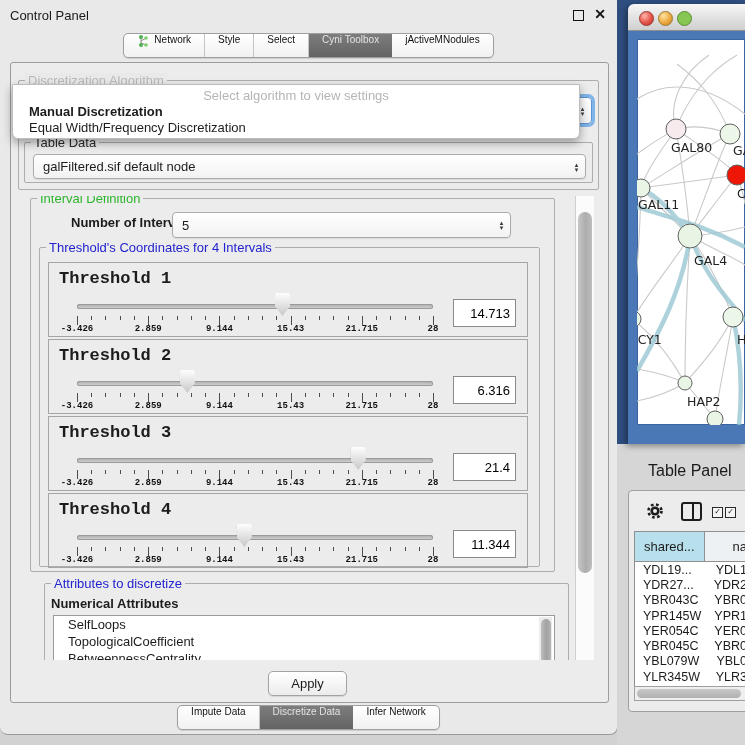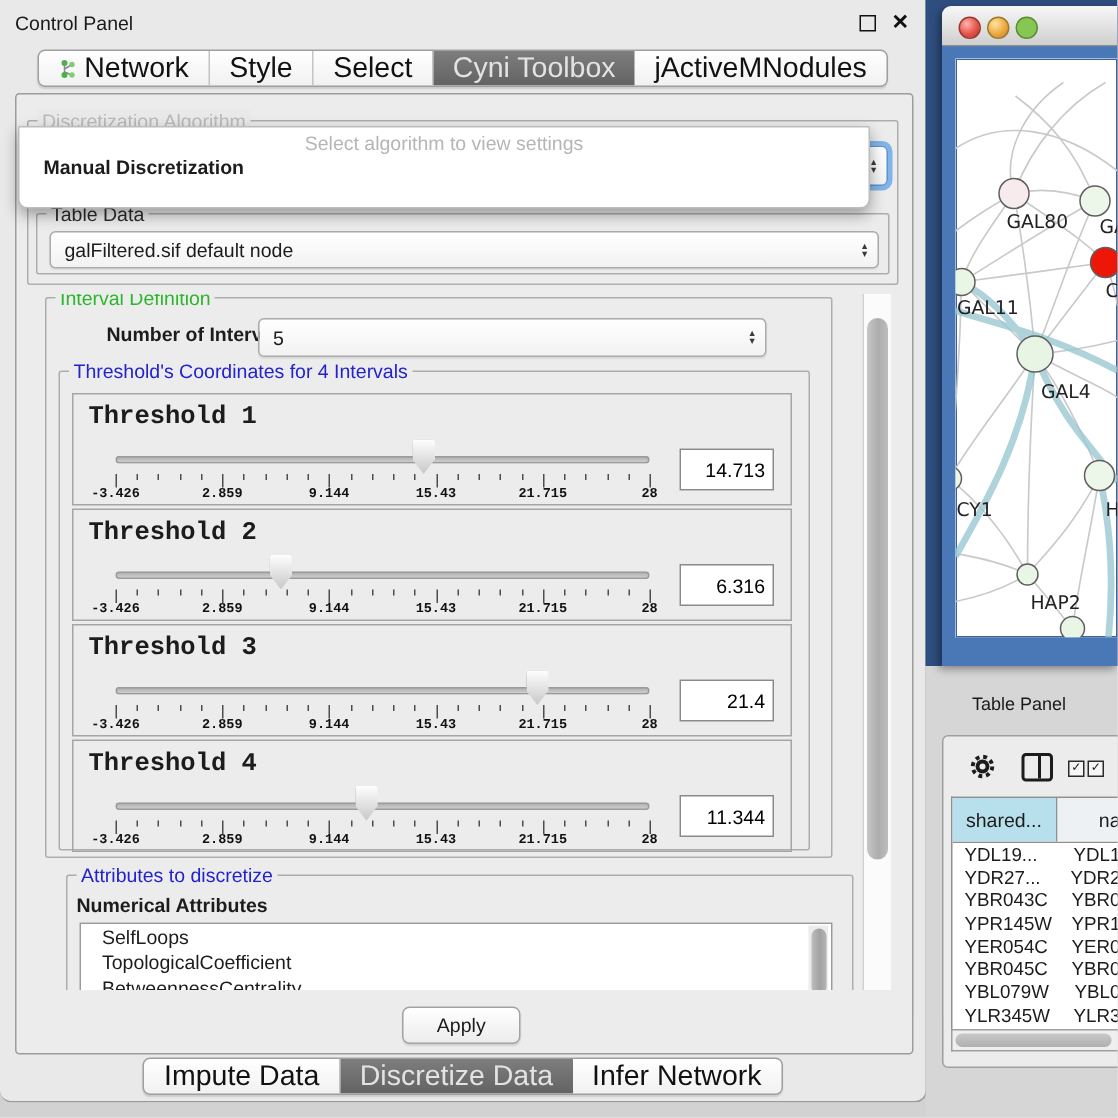--- a/index.html
+++ b/index.html
@@ -14,21 +14,21 @@
     border-radius:0 0 8px 8px;}
   #cp-titlebar{left:0;top:0;width:100%;height:30px;}
   #cp-title{left:10px;top:8px;font-size:13px;color:#1a1a1a;}
   #float-btn{right:33px;top:10px;width:9px;height:9px;border:1.5px solid #111;background:transparent;}
   #close-btn{right:11px;top:6px;font-size:14px;font-weight:bold;color:#111;}
 
   
   .seg-bar{display:flex;justify-content:center;width:100%;}
   .seg-group{display:flex;border:1px solid #9f9f9f;border-radius:5px;overflow:hidden;
     background:linear-gradient(#ffffff,#f1f1f1);box-shadow:0 1px 1px rgba(0,0,0,.12);height:23px;}
-  .seg{display:flex;align-items:center;gap:5px;padding:0 13px;font-size:19px;color:#111;
+  .seg{display:flex;gap:5px;padding:0 13px;font-size:10px;color:#111;
     border-right:1px solid #c4c4c4;cursor:default;}
   .seg:last-child{border-right:none;}
   .seg.active{background:linear-gradient(#7d7d7d,#636363);color:#e3e3e3;border-right:none;}
   #top-tabs{top:33px;left:0;}
   #bottom-tabs{top:705px;left:0;}
 
   
   #content-panel{left:10px;top:62px;width:597px;height:639px;background:#ececec;
     border:1px solid #9c9c9c;border-radius:3px;}
 
@@ -107,21 +107,21 @@
   #net-titlebar{left:0;top:0;width:100%;height:26px;border-radius:6px 0 0 0;
     background:linear-gradient(#f7f7f7,#cfcfcf);border-bottom:1px solid #8e8e8e;}
   .traffic{position:absolute;top:7px;width:13px;height:13px;border-radius:50%;}
   #tl-red{left:11px;background:radial-gradient(circle at 35% 30%,#ffb4ab,#e4544a 55%,#b63228);border:.5px solid #9c362f;}
   #tl-yellow{left:30px;background:radial-gradient(circle at 35% 30%,#ffe3a0,#eca93f 55%,#c07f27);border:.5px solid #9d7a2c;}
   #tl-green{left:49px;background:radial-gradient(circle at 35% 30%,#d8f3ae,#86c653 55%,#5d9c33;);border:.5px solid #5d8c33;background-color:#86c653;}
   #net-canvas{left:9px;top:35px;width:108px;height:386px;background:#fff;overflow:hidden;
     box-shadow:inset 0 0 0 1px #3a64a0;}
   #net-svg text{font-family:"DejaVu Sans",sans-serif;font-size:12.5px;fill:#222;}
 
-  #table-panel-title{left:648px;top:462px;font-size:12px;color:#1a1a1a;}
+  #table-panel-title{left:648px;top:462px;font-size:16px;color:#1a1a1a;}
   #tbl-window{left:628px;top:490px;width:117px;height:220px;background:#ececec;
     border:1px solid #9f9f9f;border-radius:4px 0 0 4px;}
   .gear-svg{position:absolute;top:10px;}
   #col-icon{left:52px;top:11px;width:17px;height:15px;border:2px solid #1c1c1c;border-radius:3px;position:absolute;}
   #col-icon:before{content:"";position:absolute;left:50%;top:0;bottom:0;width:2px;background:#1c1c1c;}
   .chk{position:absolute;top:16px;width:9px;height:9px;border:1.3px solid #2a2a2a;background:#f5f5f5;
     font-size:8px;line-height:8px;text-align:center;color:#222;}
   #tbl-area{left:5px;top:40px;width:112px;height:155px;position:absolute;background:#fff;
     border:1px solid #8f8f8f;border-right:none;overflow:hidden;}
   #tbl-header{position:absolute;left:0;top:0;width:100%;height:29px;display:flex;
@@ -199,20 +199,21 @@
       <span class="spinner">
           <span>▴</span>
           <span>▾</span>
         </span>
     </div>
   </div>
 
   <div id="algo-popup" class="abs">
     <div id="popup-hint">Select algorithm to view settings</div>
     <div class="popup-opt" id="popup-opt-0">Manual Discretization</div>
+    <div class="popup-opt" id="popup-opt-1">Equal Width/Frequency Discretization</div>
   </div>
 
   <div id="main-scroll" class="abs">
 
     <div class="group" style="left:16px;top:2px;width:523px;height:372px;">
       <span class="group-label lab-green">Interval Definition</span>
 
       <span class="abs" style="left:40px;top:16px;font-weight:bold;font-size:13px;">Number of Intervals</span>
       <div class="combo" style="left:141px;top:13px;width:337px;height:24px;">
         <span class="val">5</span>

